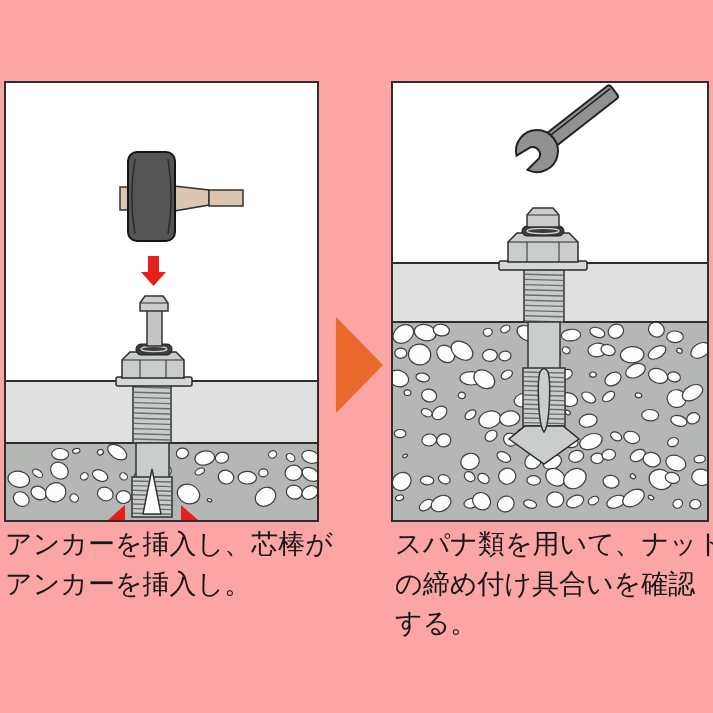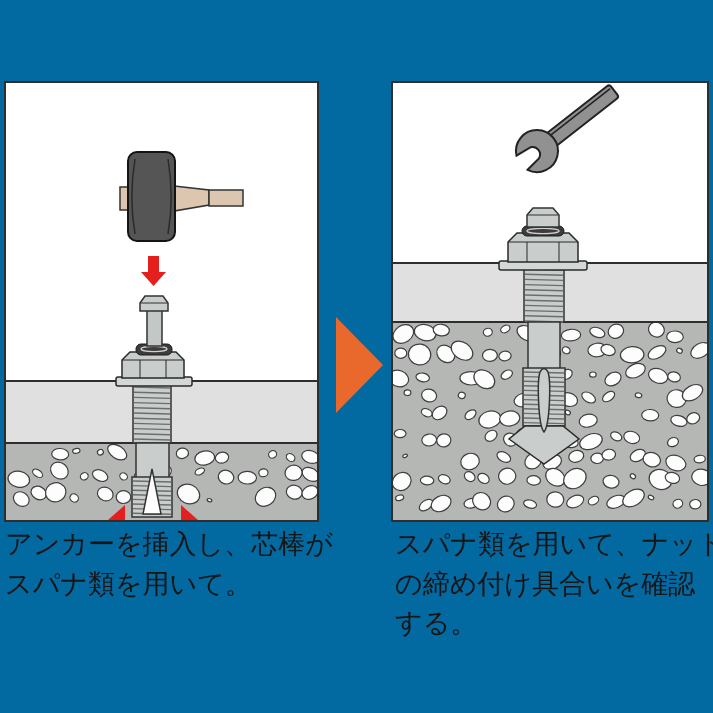--- a/index.html
+++ b/index.html
@@ -1,17 +1,17 @@
 <!DOCTYPE html>
 <html><head>
 <meta charset="utf-8">
 <style>
   html,body{margin:0;padding:0;background:#ffffff;}
   #stage{
-    position:relative;width:713px;height:713px;background:#0369a1;overflow:hidden;
+    position:relative;width:713px;height:713px;background:#fca5a5;overflow:hidden;
     font-family:"DejaVu Sans","Liberation Sans",sans-serif;
   }
   .panel{position:absolute;top:81px;}
   .panel svg{display:block;}
   #panel-left{left:4px;}
   #panel-right{left:391px;}
   .next-arrow{
     position:absolute;left:336px;top:317px;width:0;height:0;
     border-top:48px solid transparent;border-bottom:48px solid transparent;
     border-left:47px solid #e8692b;
@@ -350,21 +350,21 @@
       <g transform="translate(146,70) rotate(-38)">
         <rect x="8" y="-8" width="90" height="16" rx="3" fill="#919191" stroke="#222222" stroke-width="2"></rect>
         <line x1="12" y1="-4" x2="96" y2="-4" stroke="#222222" stroke-width="1.6"></line>
         <path d="M -19 -9 A 21 21 0 1 1 -19 9 L -3 7 A 7.5 7.5 0 0 0 -3 -7 Z" fill="#919191" stroke="#222222" stroke-width="2"></path>
       </g>
     </svg>
   </div>
 
   <div class="caption" id="caption-left">
     <div>アンカーを挿入し、芯棒が</div>
-    <div>スパナ類を用いて。</div>
+    <div>アンカーを挿入し。</div>
   </div>
 
   <div class="caption" id="caption-right">
     <div>スパナ類を用いて、ナット</div>
     <div>の締め付け具合いを確認</div>
     <div>する。</div>
   </div>
 
 </div>
 

